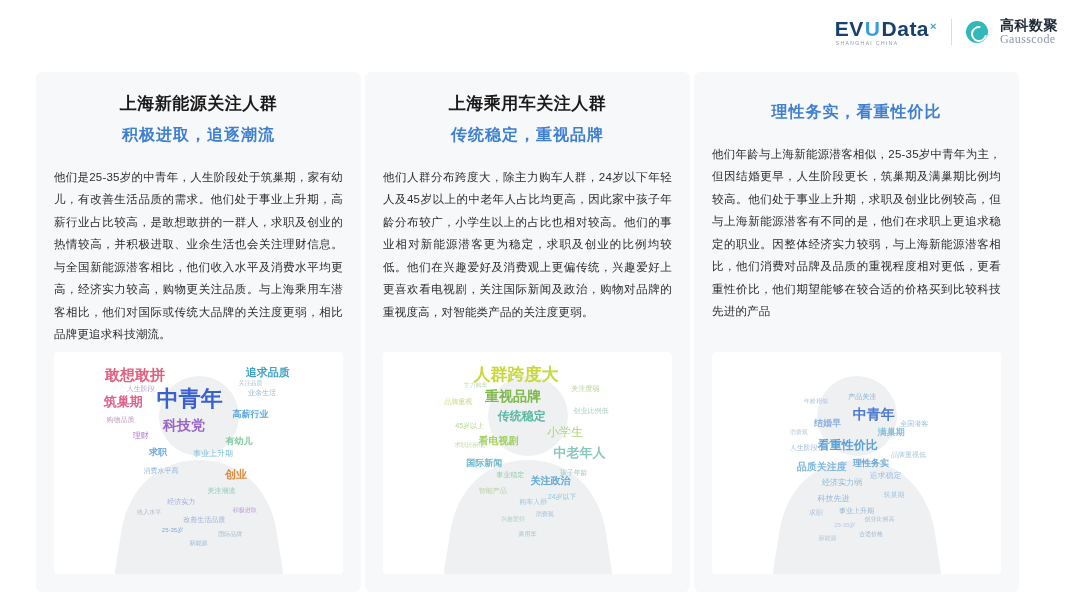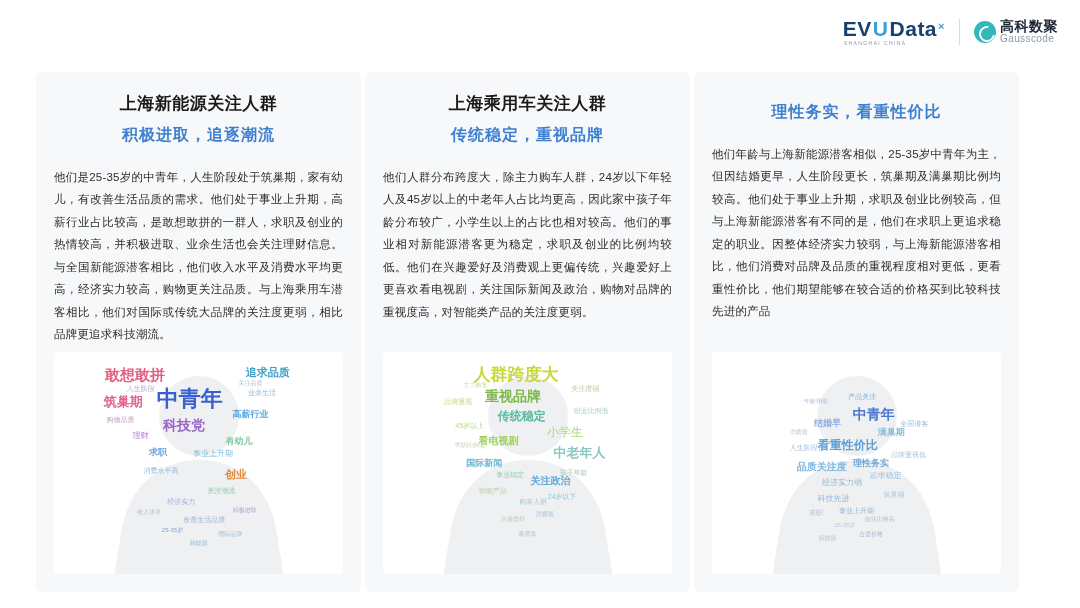--- a/index.html
+++ b/index.html
@@ -68,21 +68,21 @@
     margin-left: 1px;
   }
   .logo-divider {
     width: 1px;
     height: 26px;
     background: #d8dde3;
   }
   .logo-gauss {
     display: flex;
     align-items: center;
-    gap: 4px;
+    gap: 12px;
   }
   .gauss-mark {
     width: 22px;
     height: 22px;
     border-radius: 50%;
     background: #31b7bc;
     position: relative;
     flex: none;
   }
   .gauss-mark:before {
@@ -100,23 +100,24 @@
   .gauss-text {
     line-height: 1.05;
   }
   .gauss-cn {
     font-size: 14px;
     font-weight: bold;
     color: #1c2733;
     letter-spacing: 0.5px;
   }
   .gauss-en {
-    font-size: 10px;
+    font-size: 12px;
     color: #8a97a8;
     letter-spacing: 0.4px;
+    font-family: Liberation Serif, serif;
   }
   
   .cards {
     position: absolute;
     top: 72px;
     left: 36px;
     width: 1008px;
     display: flex;
     gap: 4px;
   }

